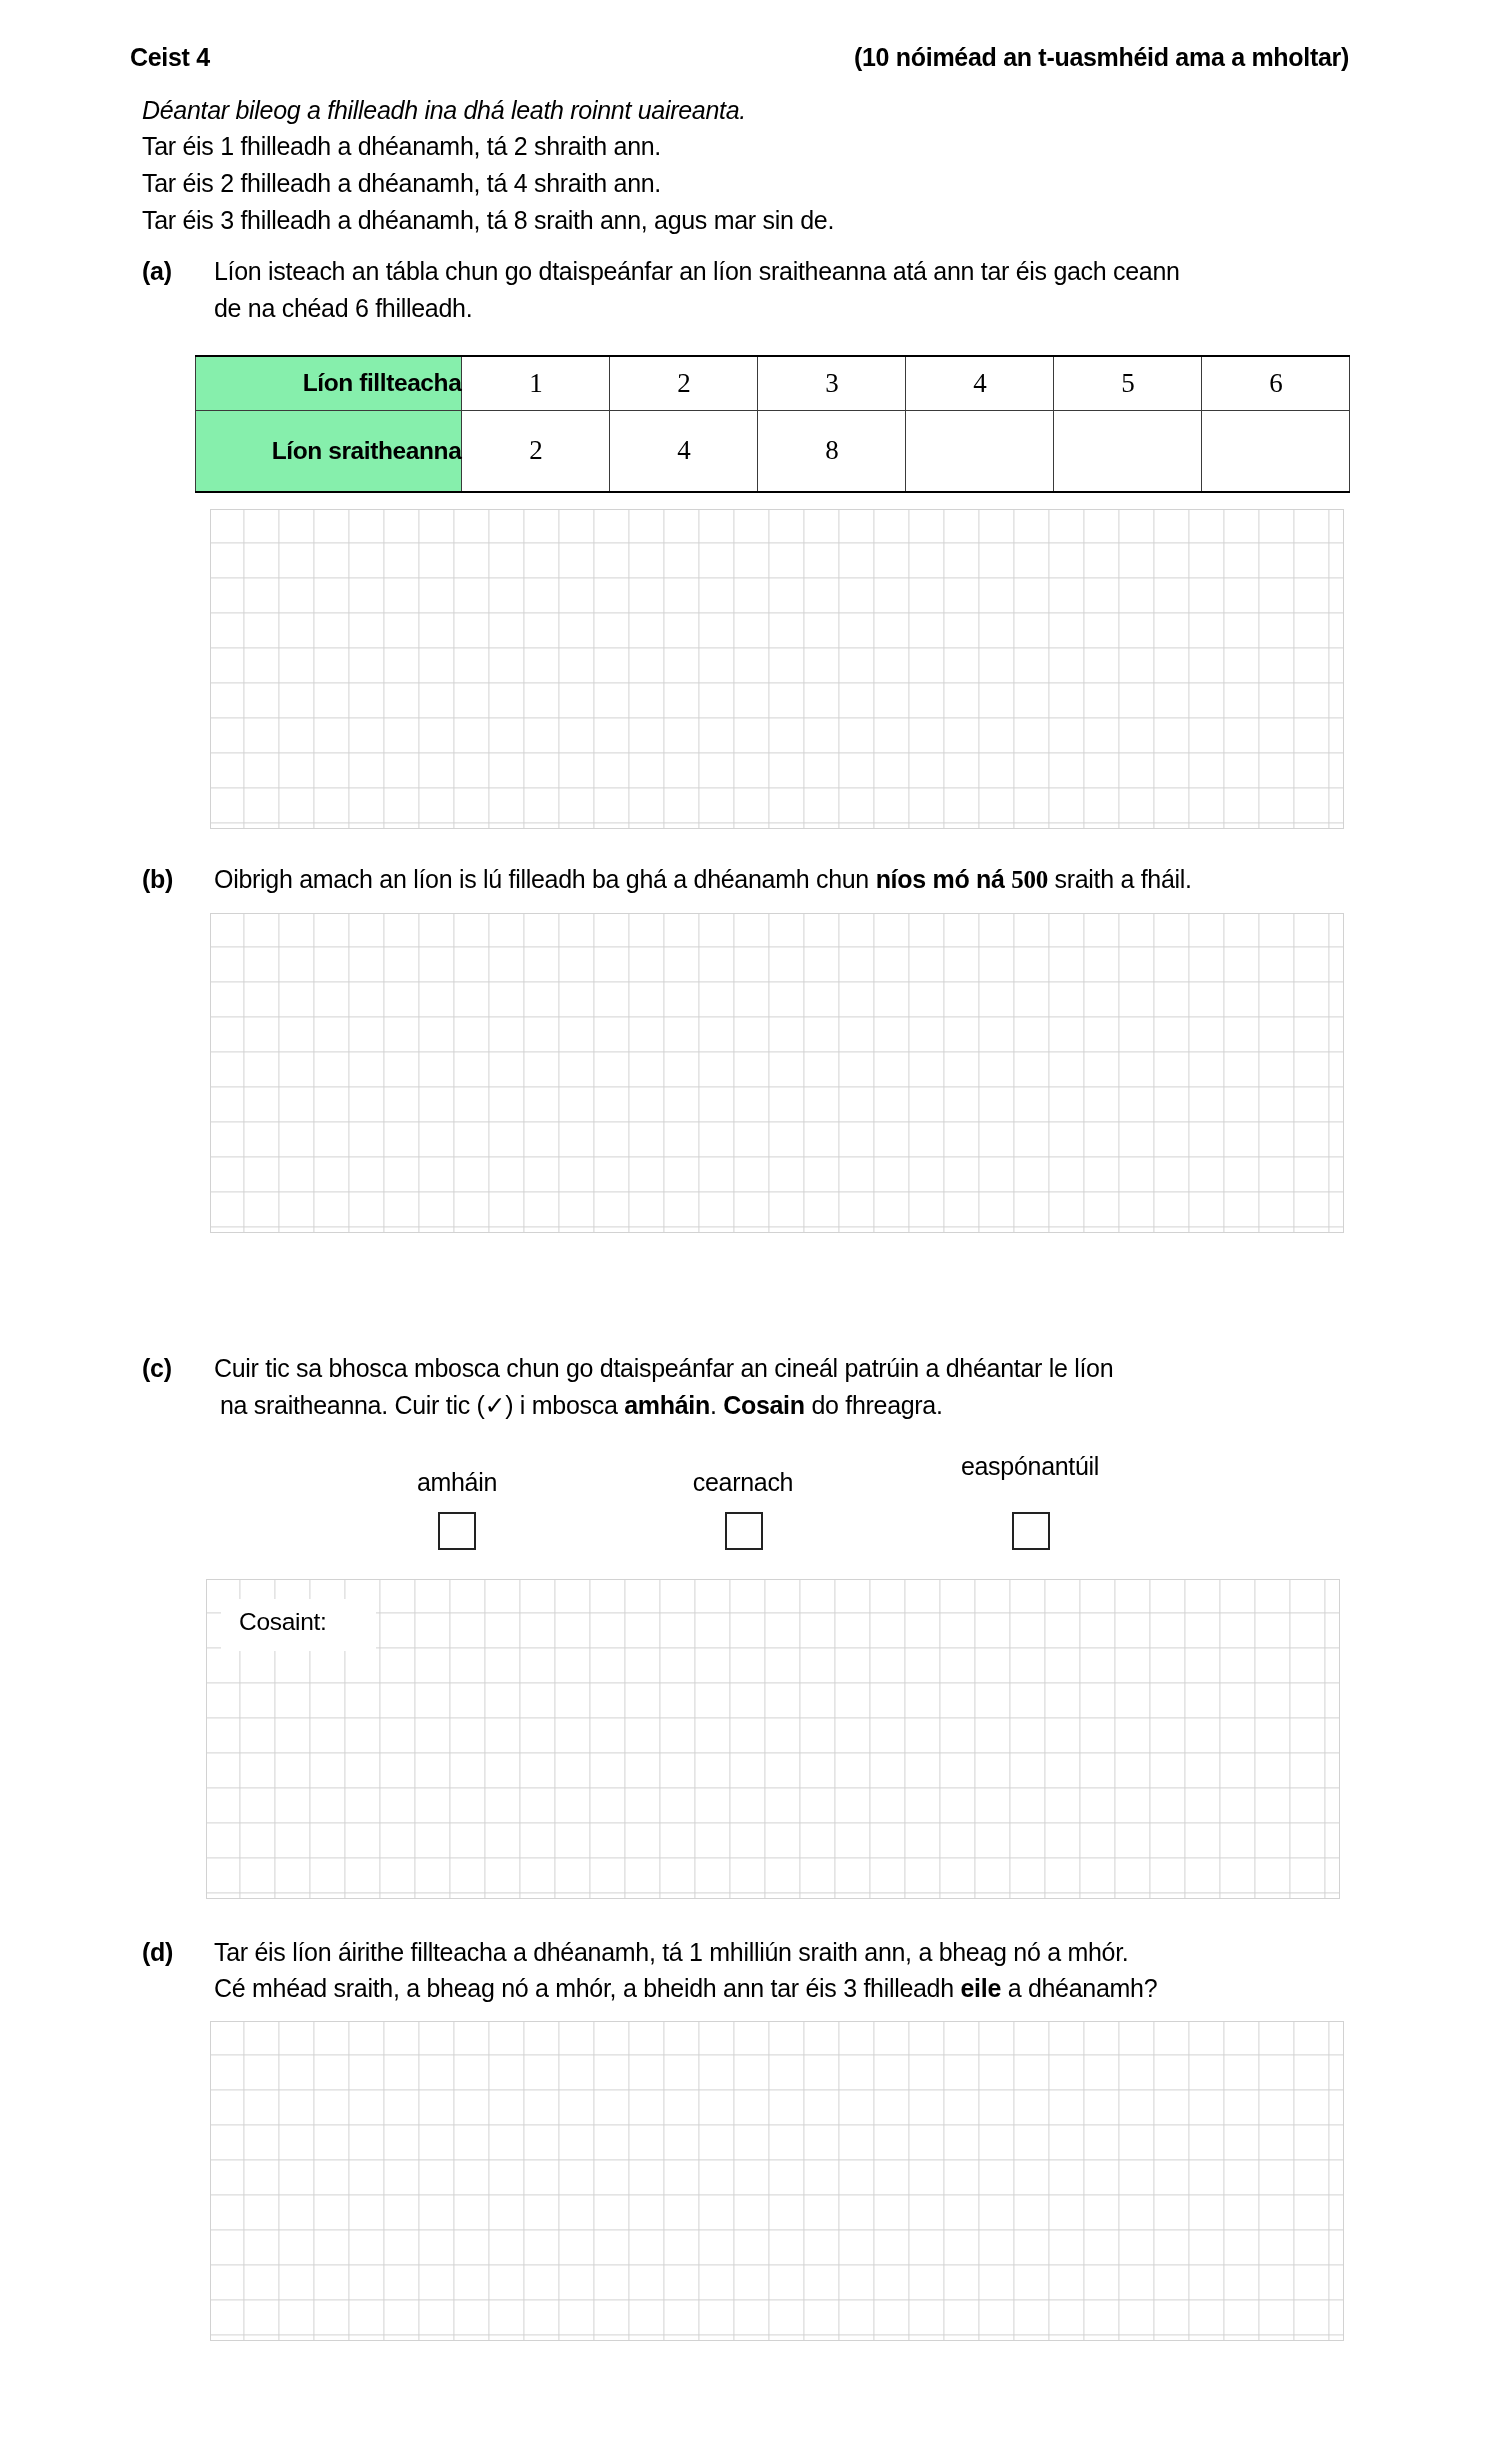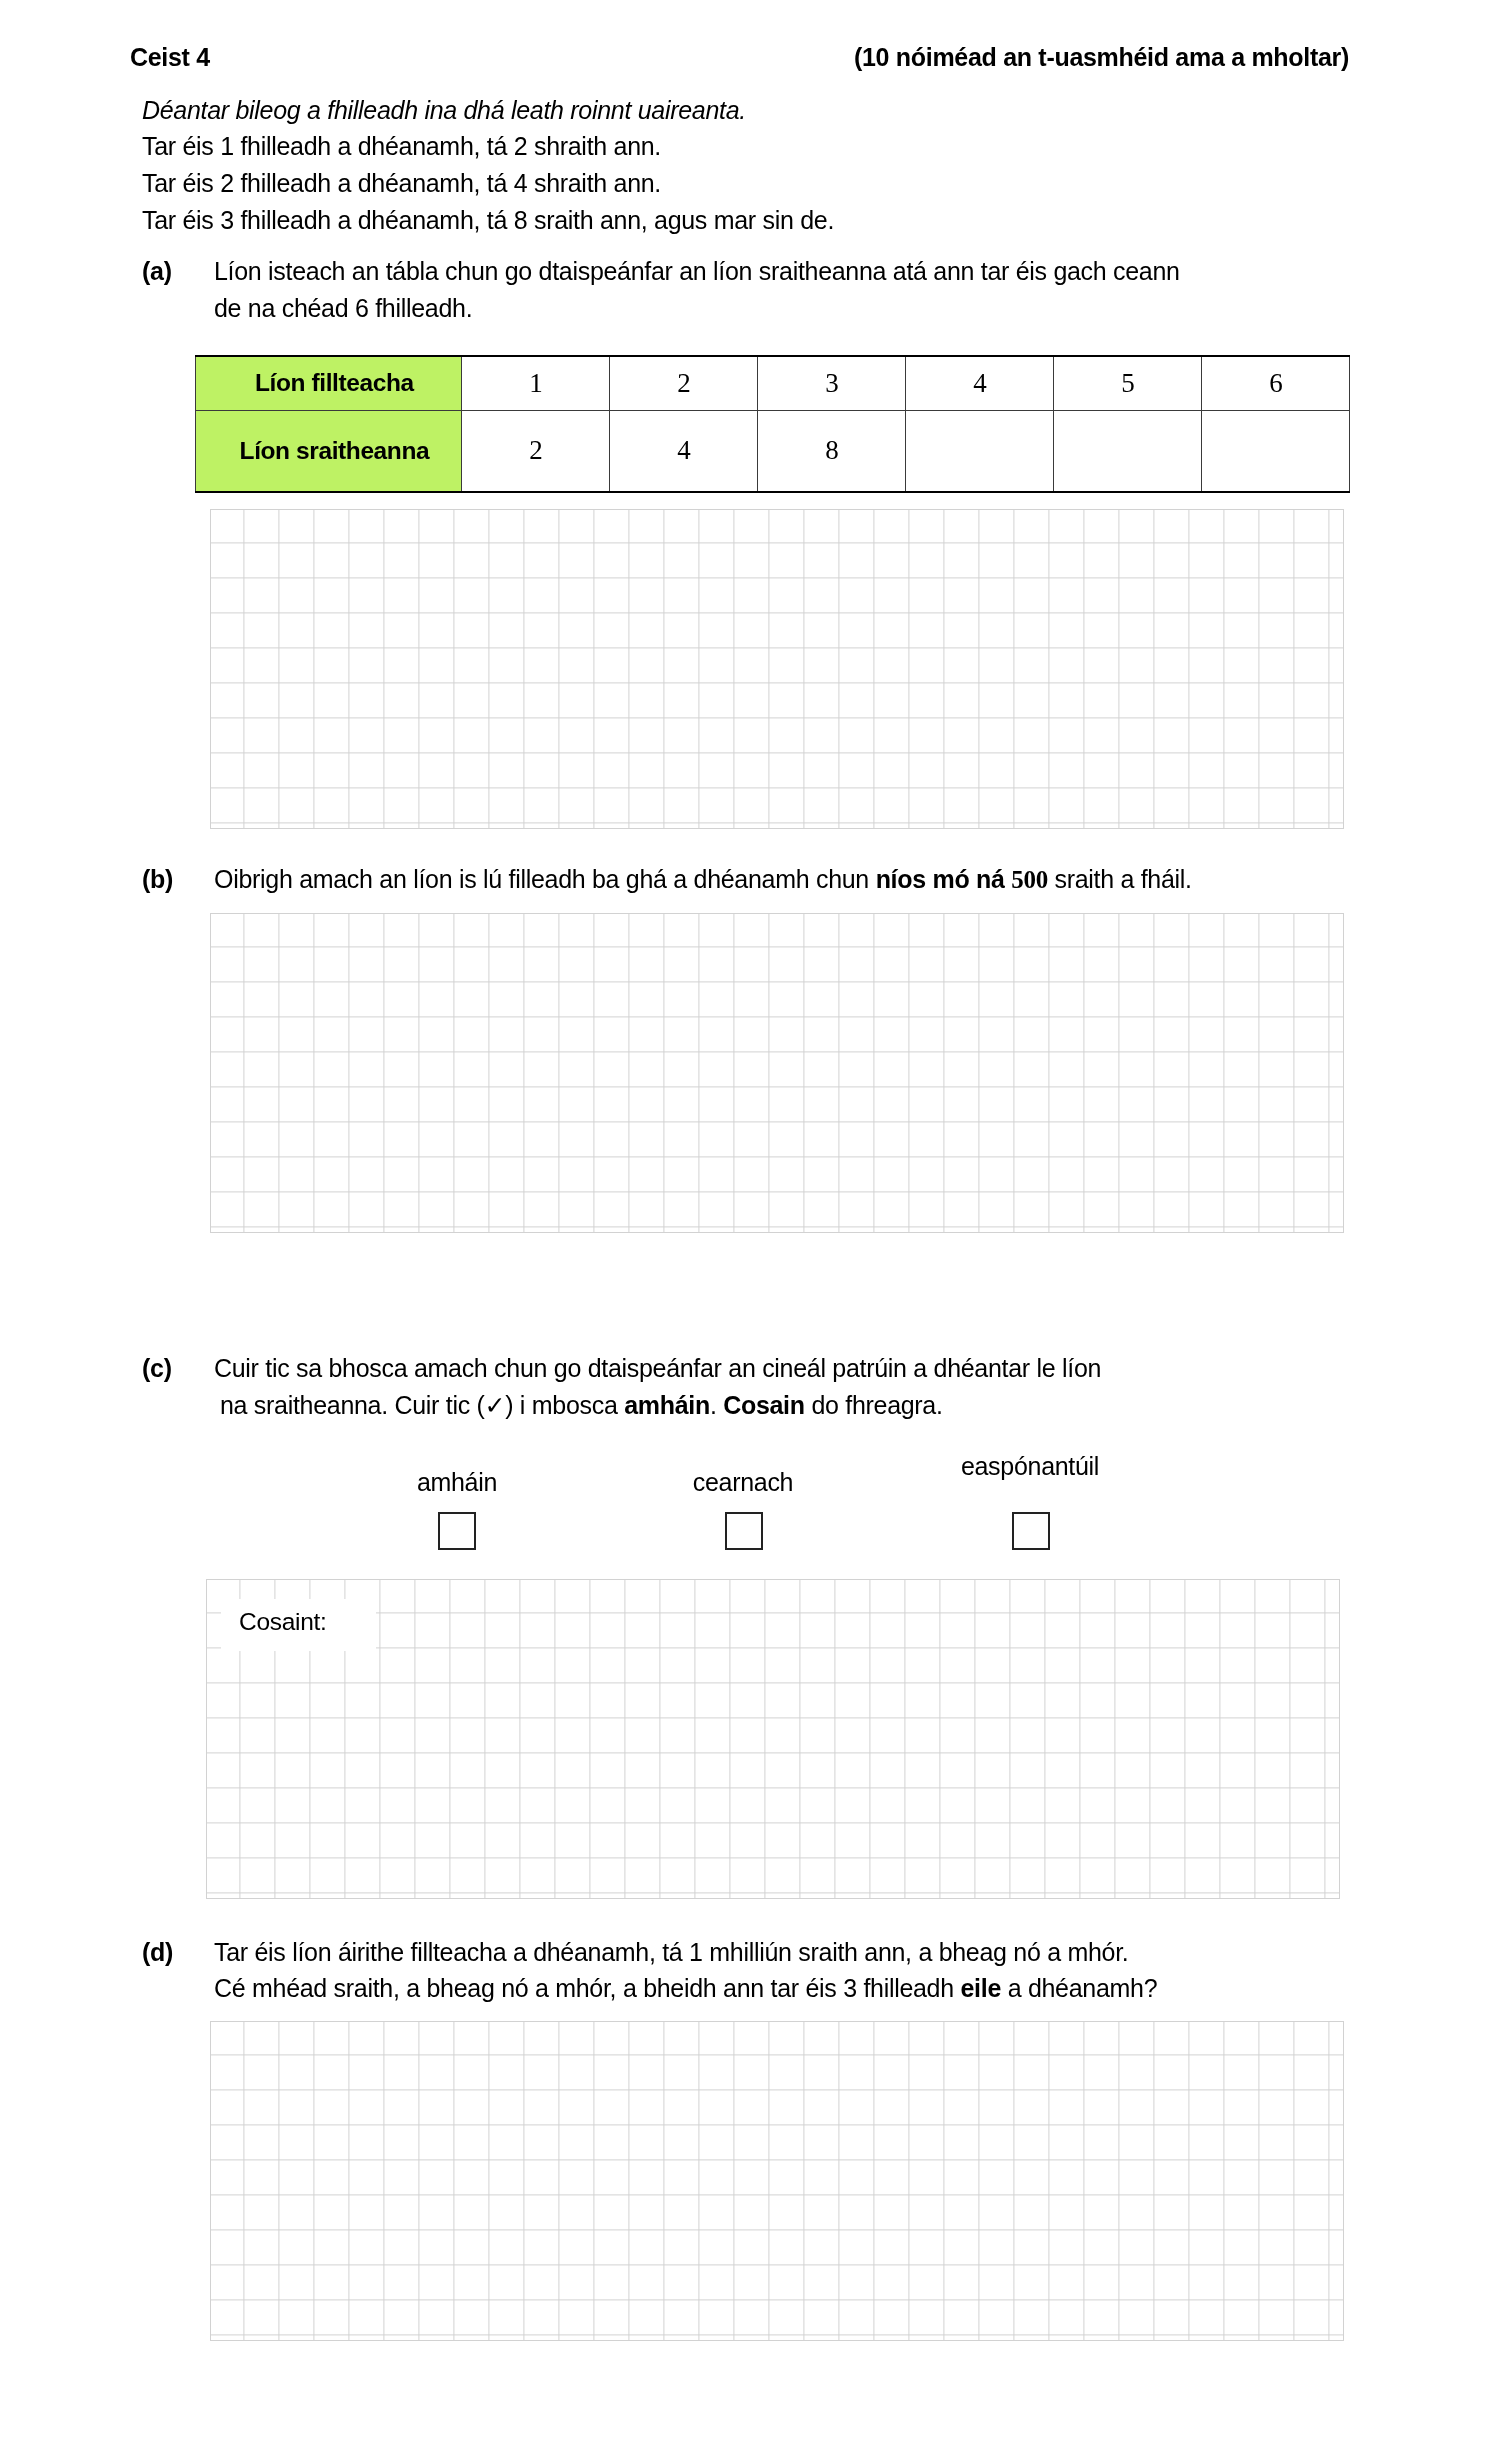--- a/index.html
+++ b/index.html
@@ -24,21 +24,21 @@
   table.folds {
     position: absolute; left: 195px; top: 355px;
     border-collapse: collapse;
     border-top: 2.5px solid #000; border-bottom: 2.5px solid #000;
   }
   table.folds td {
     border: 1.6px solid #3a3a3a; text-align: center; vertical-align: middle;
     font-family: "Liberation Serif", serif; font-size: 27px; padding: 0;
   }
   table.folds td.hdr {
-    background: #bef264; text-align: center; padding-left: 11.4px;
+    background: #86efac; text-align: right; padding-left: 11.4px;
     font-family: "Liberation Sans", sans-serif; font-weight: bold; font-size: 24.5px;
     letter-spacing: -0.4px;
   }
   .checkbox {
     position: absolute; width: 34px; height: 34px;
     border: 2px solid #222; background: #fff; box-sizing: content-box;
   }
   .opt-label { position: absolute; font-size: 25px; text-align: center; width: 212px; letter-spacing: -0.3px; }
   .cosaint-mask { position: absolute; background: #fff; }
 </style>
@@ -83,21 +83,21 @@
   </table>
 
 <div class="grid" id="grid-a" style="left: 210px; top: 509px; width: 1134px; height: 320px; background-image: linear-gradient(to right, transparent 34px, rgb(210, 210, 210) 34px, rgb(210, 210, 210) 35px), linear-gradient(transparent 34px, rgb(210, 210, 210) 34px, rgb(210, 210, 210) 35px); background-size: 35px 35px; background-position: -1.6px -1.6px; border-right: 1.6px solid rgb(210, 210, 210); border-bottom: 1.6px solid rgb(210, 210, 210);"></div>
 
 <div class="abs txt label" style="left:142px; top:861px;">(b)</div>
 <div class="abs txt" style="left:214px; top:861px;"><span>Oibrigh amach an líon is lú filleadh ba ghá a dhéanamh chun </span><span class="bold">níos mó ná </span><span class="bold serifnum">500</span><span> sraith a fháil.</span></div>
 
 <div class="grid" id="grid-b" style="left: 210px; top: 913px; width: 1134px; height: 320px; background-image: linear-gradient(to right, transparent 34px, rgb(210, 210, 210) 34px, rgb(210, 210, 210) 35px), linear-gradient(transparent 34px, rgb(210, 210, 210) 34px, rgb(210, 210, 210) 35px); background-size: 35px 35px; background-position: -1.6px -1.6px; border-right: 1.6px solid rgb(210, 210, 210); border-bottom: 1.6px solid rgb(210, 210, 210);"></div>
 
 <div class="abs txt label" style="left:142px; top:1350px;">(c)</div>
-<div class="abs txt" style="left:214px; top:1350px;">Cuir tic sa bhosca amach chun go dtaispeánfar an cineál patrúin a dhéantar le líon</div>
+<div class="abs txt" style="left:214px; top:1350px;">Cuir tic sa bhosca mbosca chun go dtaispeánfar an cineál patrúin a dhéantar le líon</div>
 <div class="abs txt" style="left:220px; top:1387px;"><span>na sraitheanna.  Cuir tic (✓) i mbosca </span><span class="bold">amháin</span><span>.  </span><span class="bold">Cosain</span><span> do fhreagra.</span></div>
 
 <div class="opt-label" style="left:351px; top:1468px;">amháin</div>
 <div class="checkbox" style="left:438px; top:1512px;"></div>
 
 <div class="opt-label" style="left:637px; top:1468px;">cearnach</div>
 <div class="checkbox" style="left:725px; top:1512px;"></div>
 
 <div class="opt-label" style="left:924px; top:1452px;">easpónantúil</div>
 <div class="checkbox" style="left:1012px; top:1512px;"></div>

